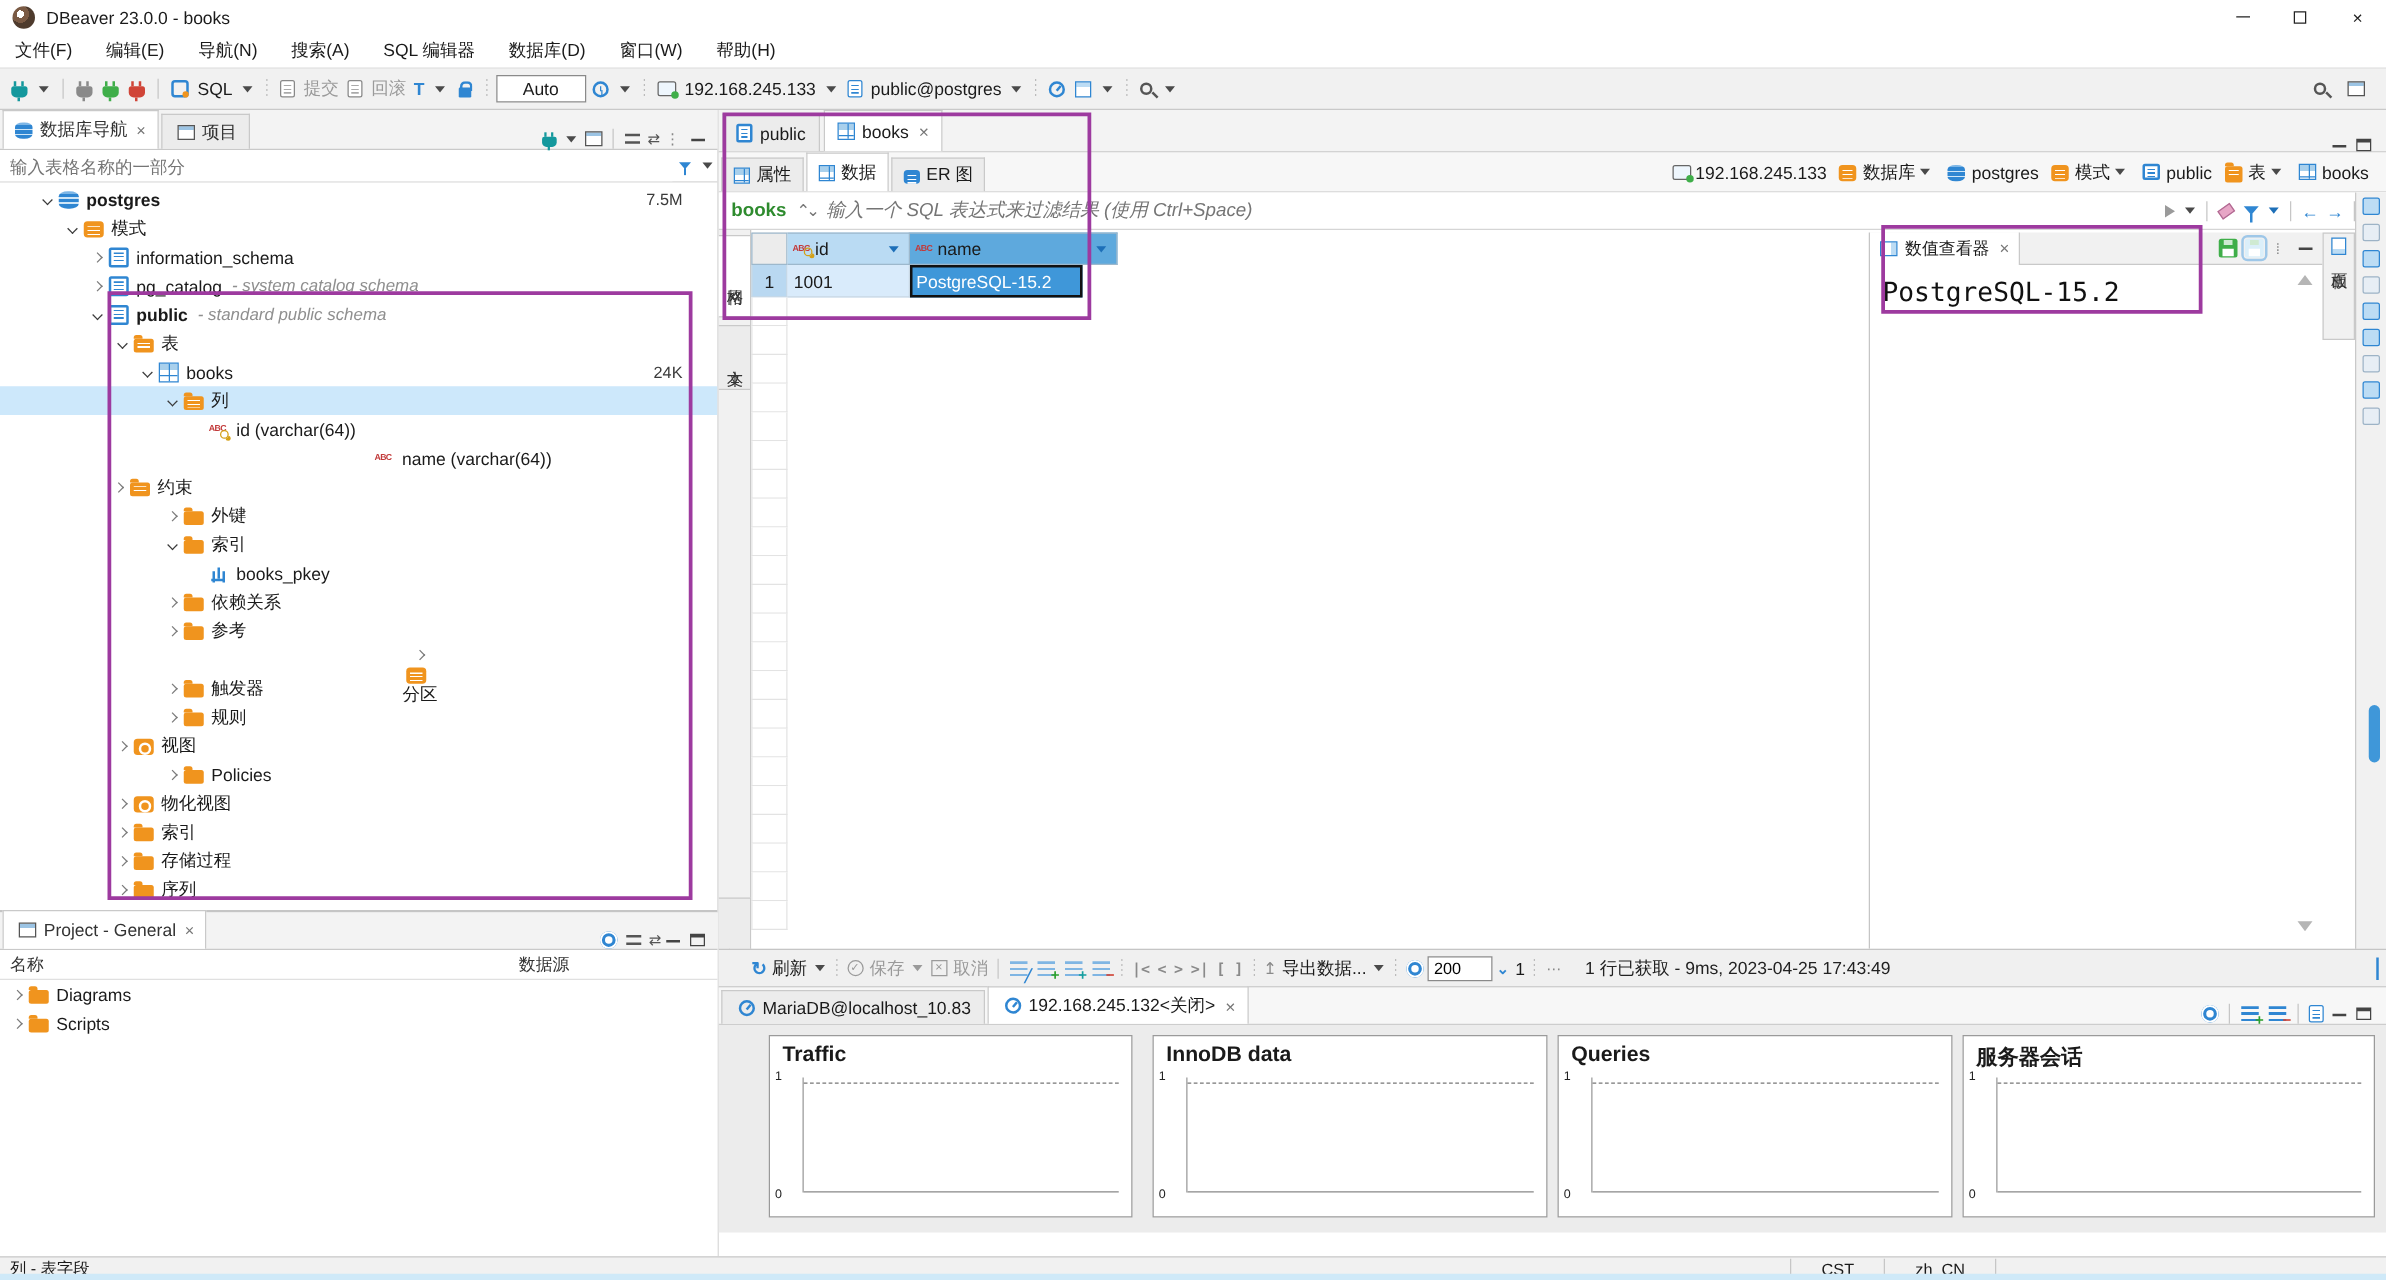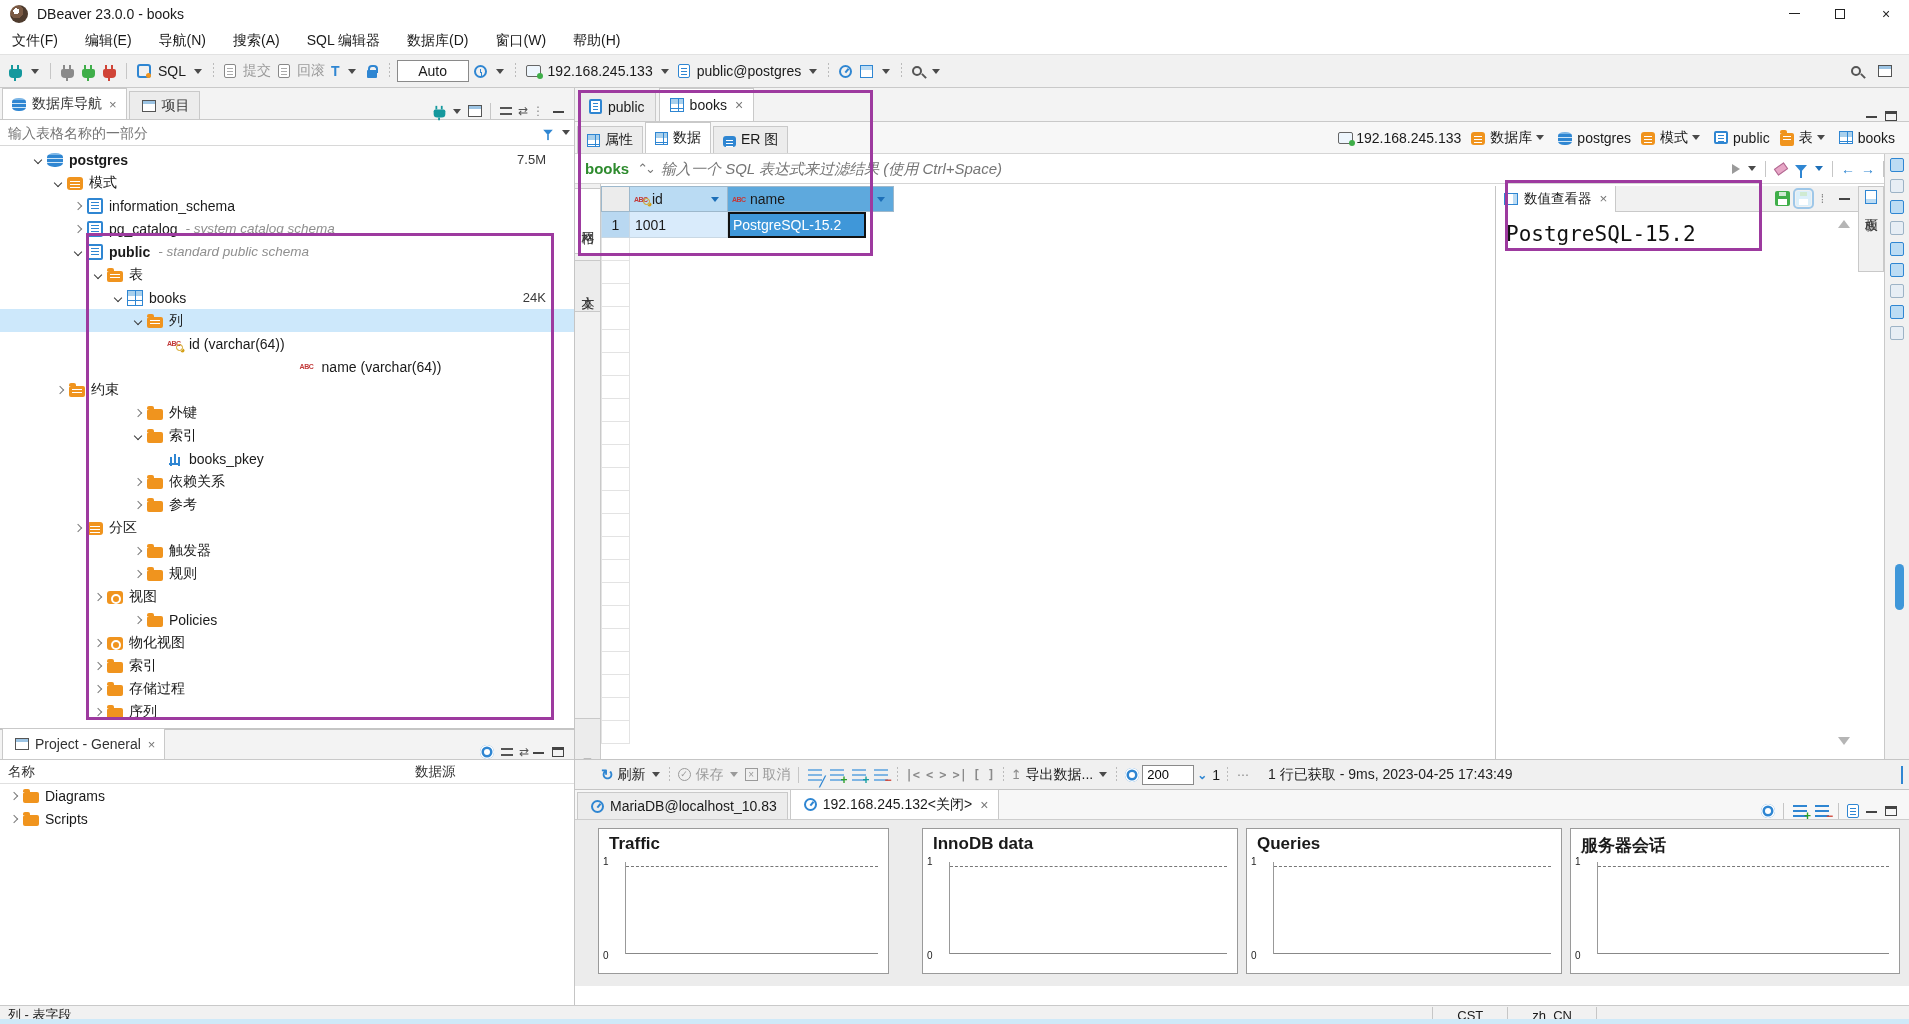--- a/index.html
+++ b/index.html
@@ -344,21 +344,21 @@
         <div class="trow" style="padding-left: 150px;">
           <span class="chev"></span>
           <span class="ico abc-key"></span>
           <span>id (varchar(64))</span>
         </div>
         <div class="trow" style="padding-left: 150px; justify-content: center;">
           <span class="chev"></span>
           <span class="ico abc"></span>
           <span>name (varchar(64))</span>
         </div>
-        <div class="trow" style="padding-left: 52px;">
+        <div class="trow" style="padding-left: 87px;">
           <span class="chev right"></span>
           <span class="ico constraint-folder"></span>
           <span>约束</span>
         </div>
         <div class="trow" style="padding-left: 130px;">
           <span class="chev right"></span>
           <span class="ico folder"></span>
           <span>外键</span>
         </div>
         <div class="trow" style="padding-left: 130px;">
@@ -374,21 +374,21 @@
         <div class="trow" style="padding-left: 130px;">
           <span class="chev right"></span>
           <span class="ico folder"></span>
           <span>依赖关系</span>
         </div>
         <div class="trow" style="padding-left: 130px;">
           <span class="chev right"></span>
           <span class="ico folder"></span>
           <span>参考</span>
         </div>
-        <div class="trow" style="padding-left: 70px;">
+        <div class="trow" style="padding-left: 98px; flex-direction: column;">
           <span class="chev right"></span>
           <span class="ico partition-folder"></span>
           <span>分区</span>
         </div>
         <div class="trow" style="padding-left: 130px;">
           <span class="chev right"></span>
           <span class="ico folder"></span>
           <span>触发器</span>
         </div>
         <div class="trow" style="padding-left: 130px;">
@@ -687,21 +687,21 @@
           <span class="vdiv"></span>
           <span class="rico add" style="background:repeating-linear-gradient(180deg,#2f86d2 0 2px,transparent 2px 5px)"></span>
           <span class="rico del" style="background:repeating-linear-gradient(180deg,#2f86d2 0 2px,transparent 2px 5px)"></span>
           <span class="vdiv"></span>
           <span class="docico blue"></span>
           <span class="minbar"></span>
           <span class="maxbox"></span>
         </div>
       </div>
       <div id="charts">
-          <div class="chart" style="left: 23px; width: 291px;">
+          <div class="chart" style="left: 40px; width: 291px;">
             <div class="ct">Traffic</div>
             <div class="ymax">1</div>
             <div class="ymin">0</div>
             <div class="yaxis"></div>
             <div class="dash"></div>
             <div class="base"></div>
           </div>
           <div class="chart" style="left: 347px; width: 316px;">
             <div class="ct">InnoDB data</div>
             <div class="ymax">1</div>

